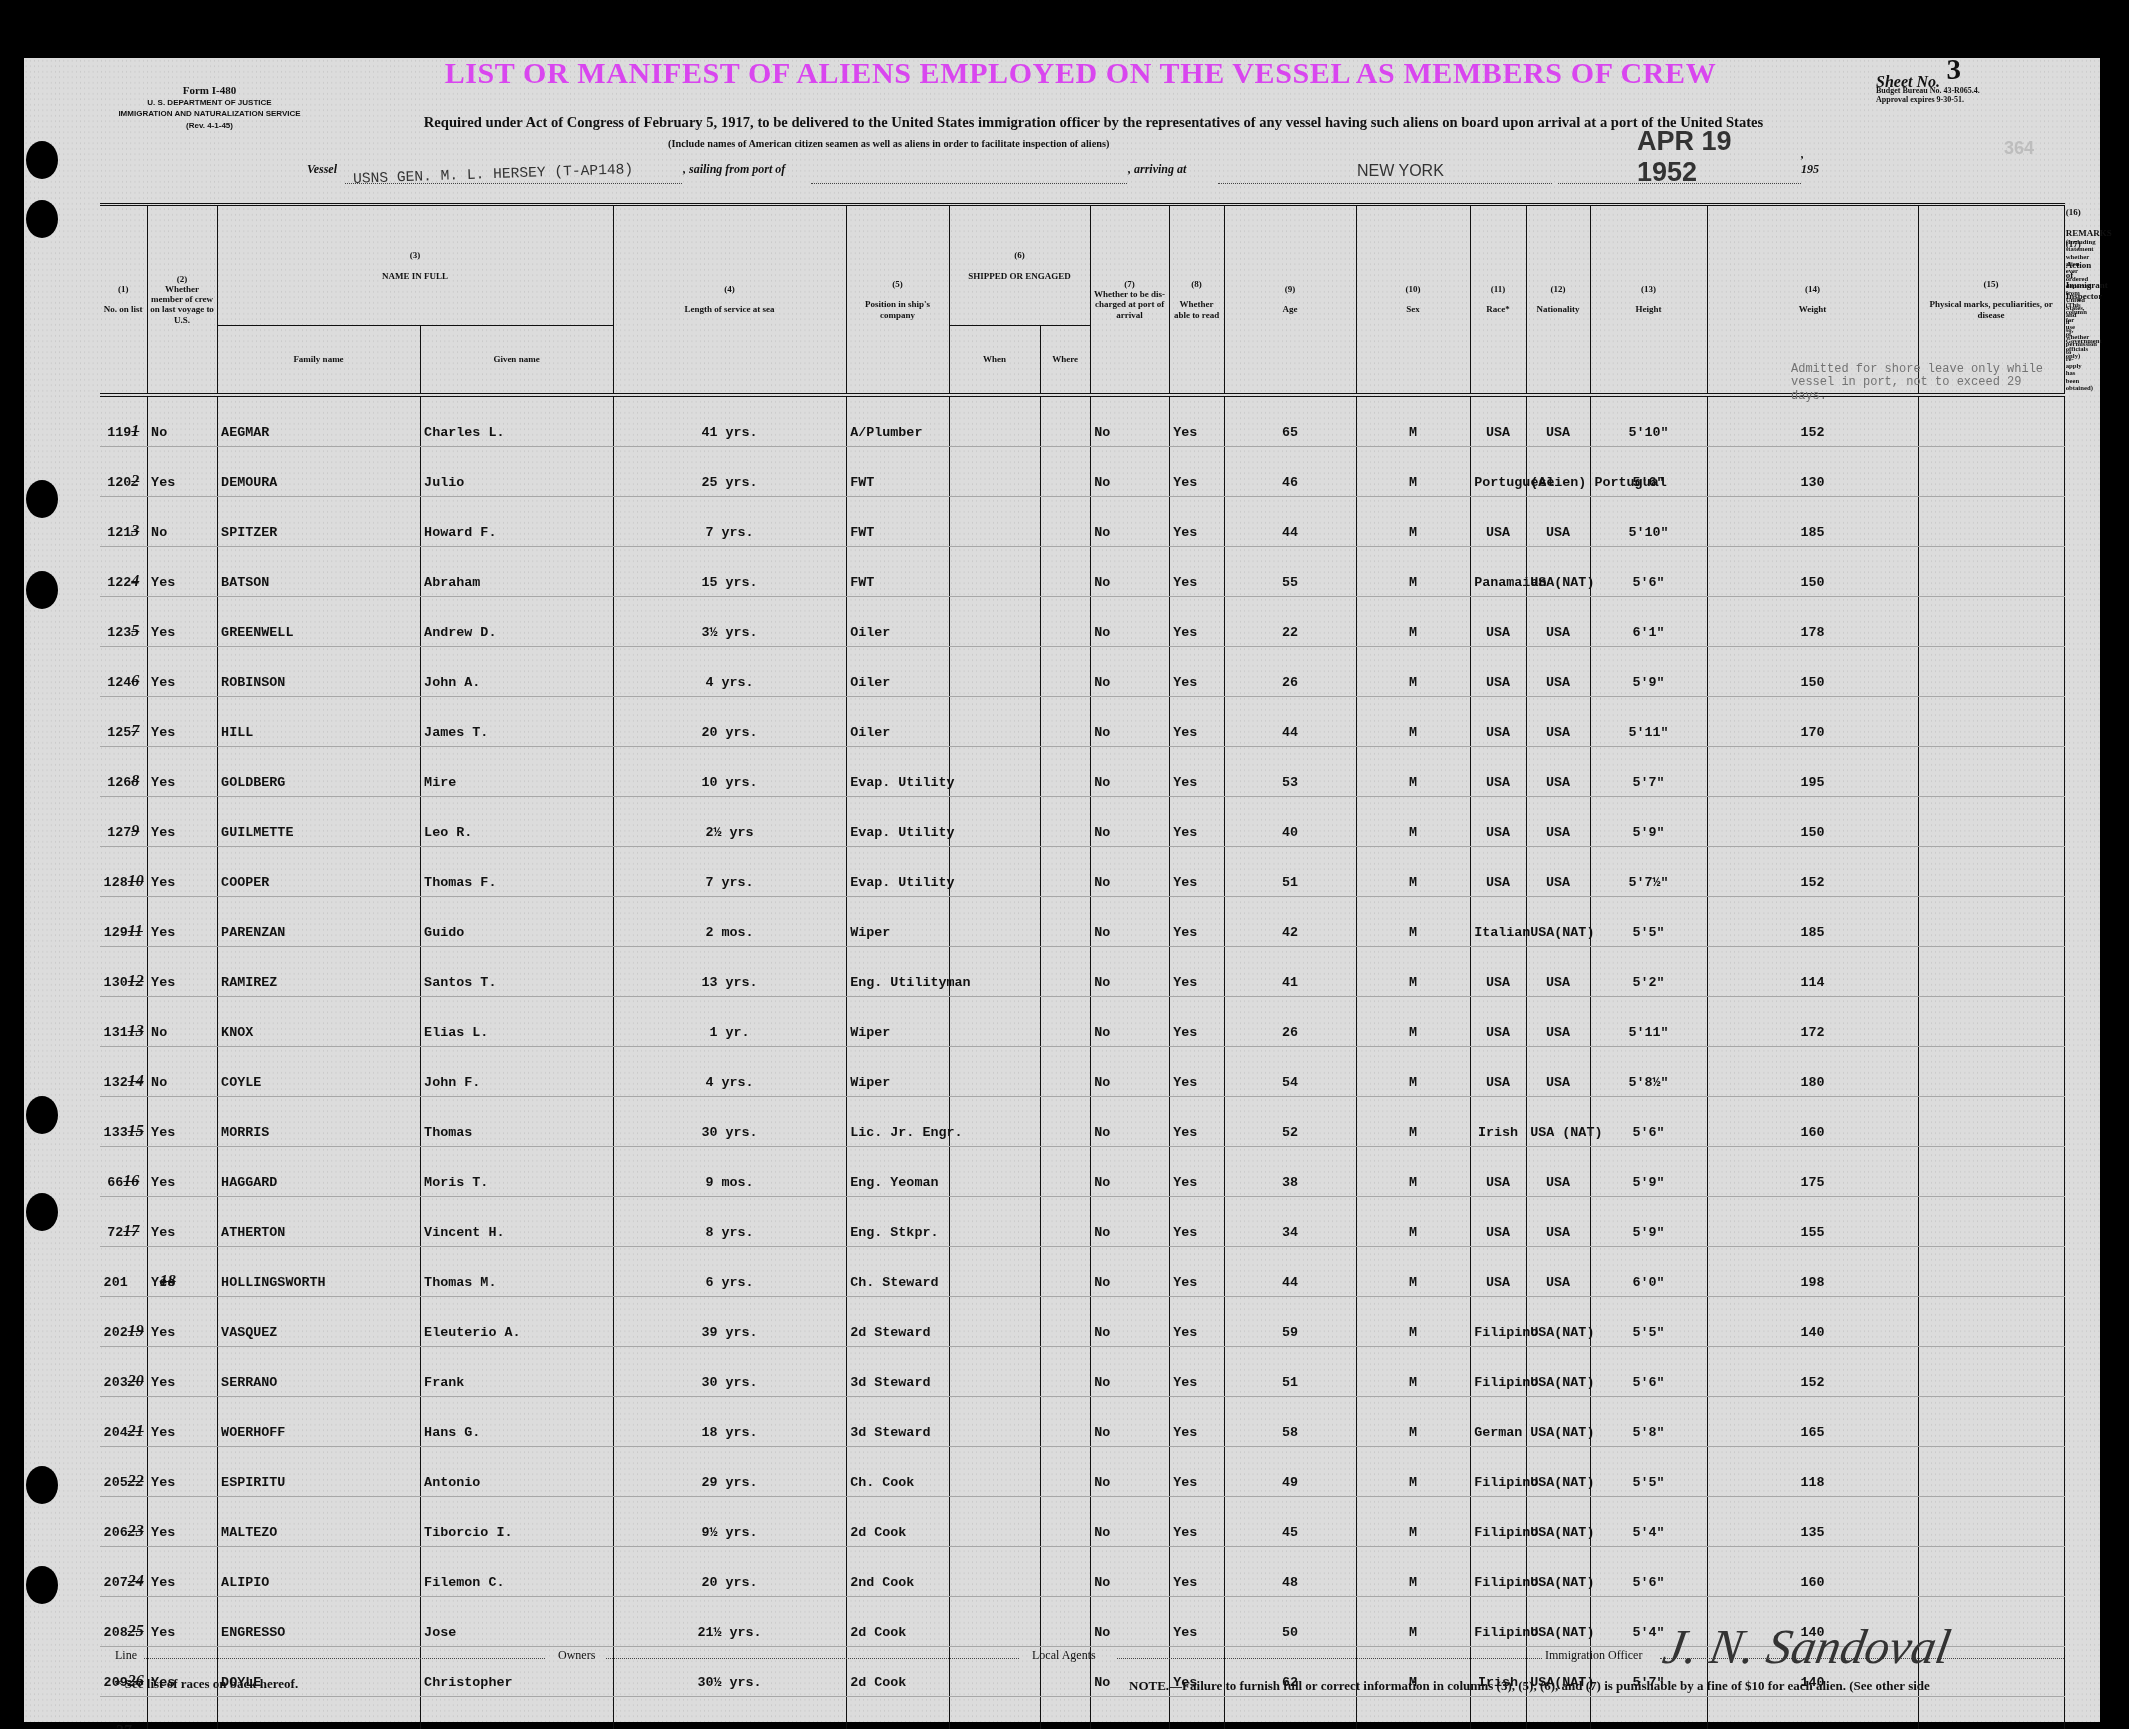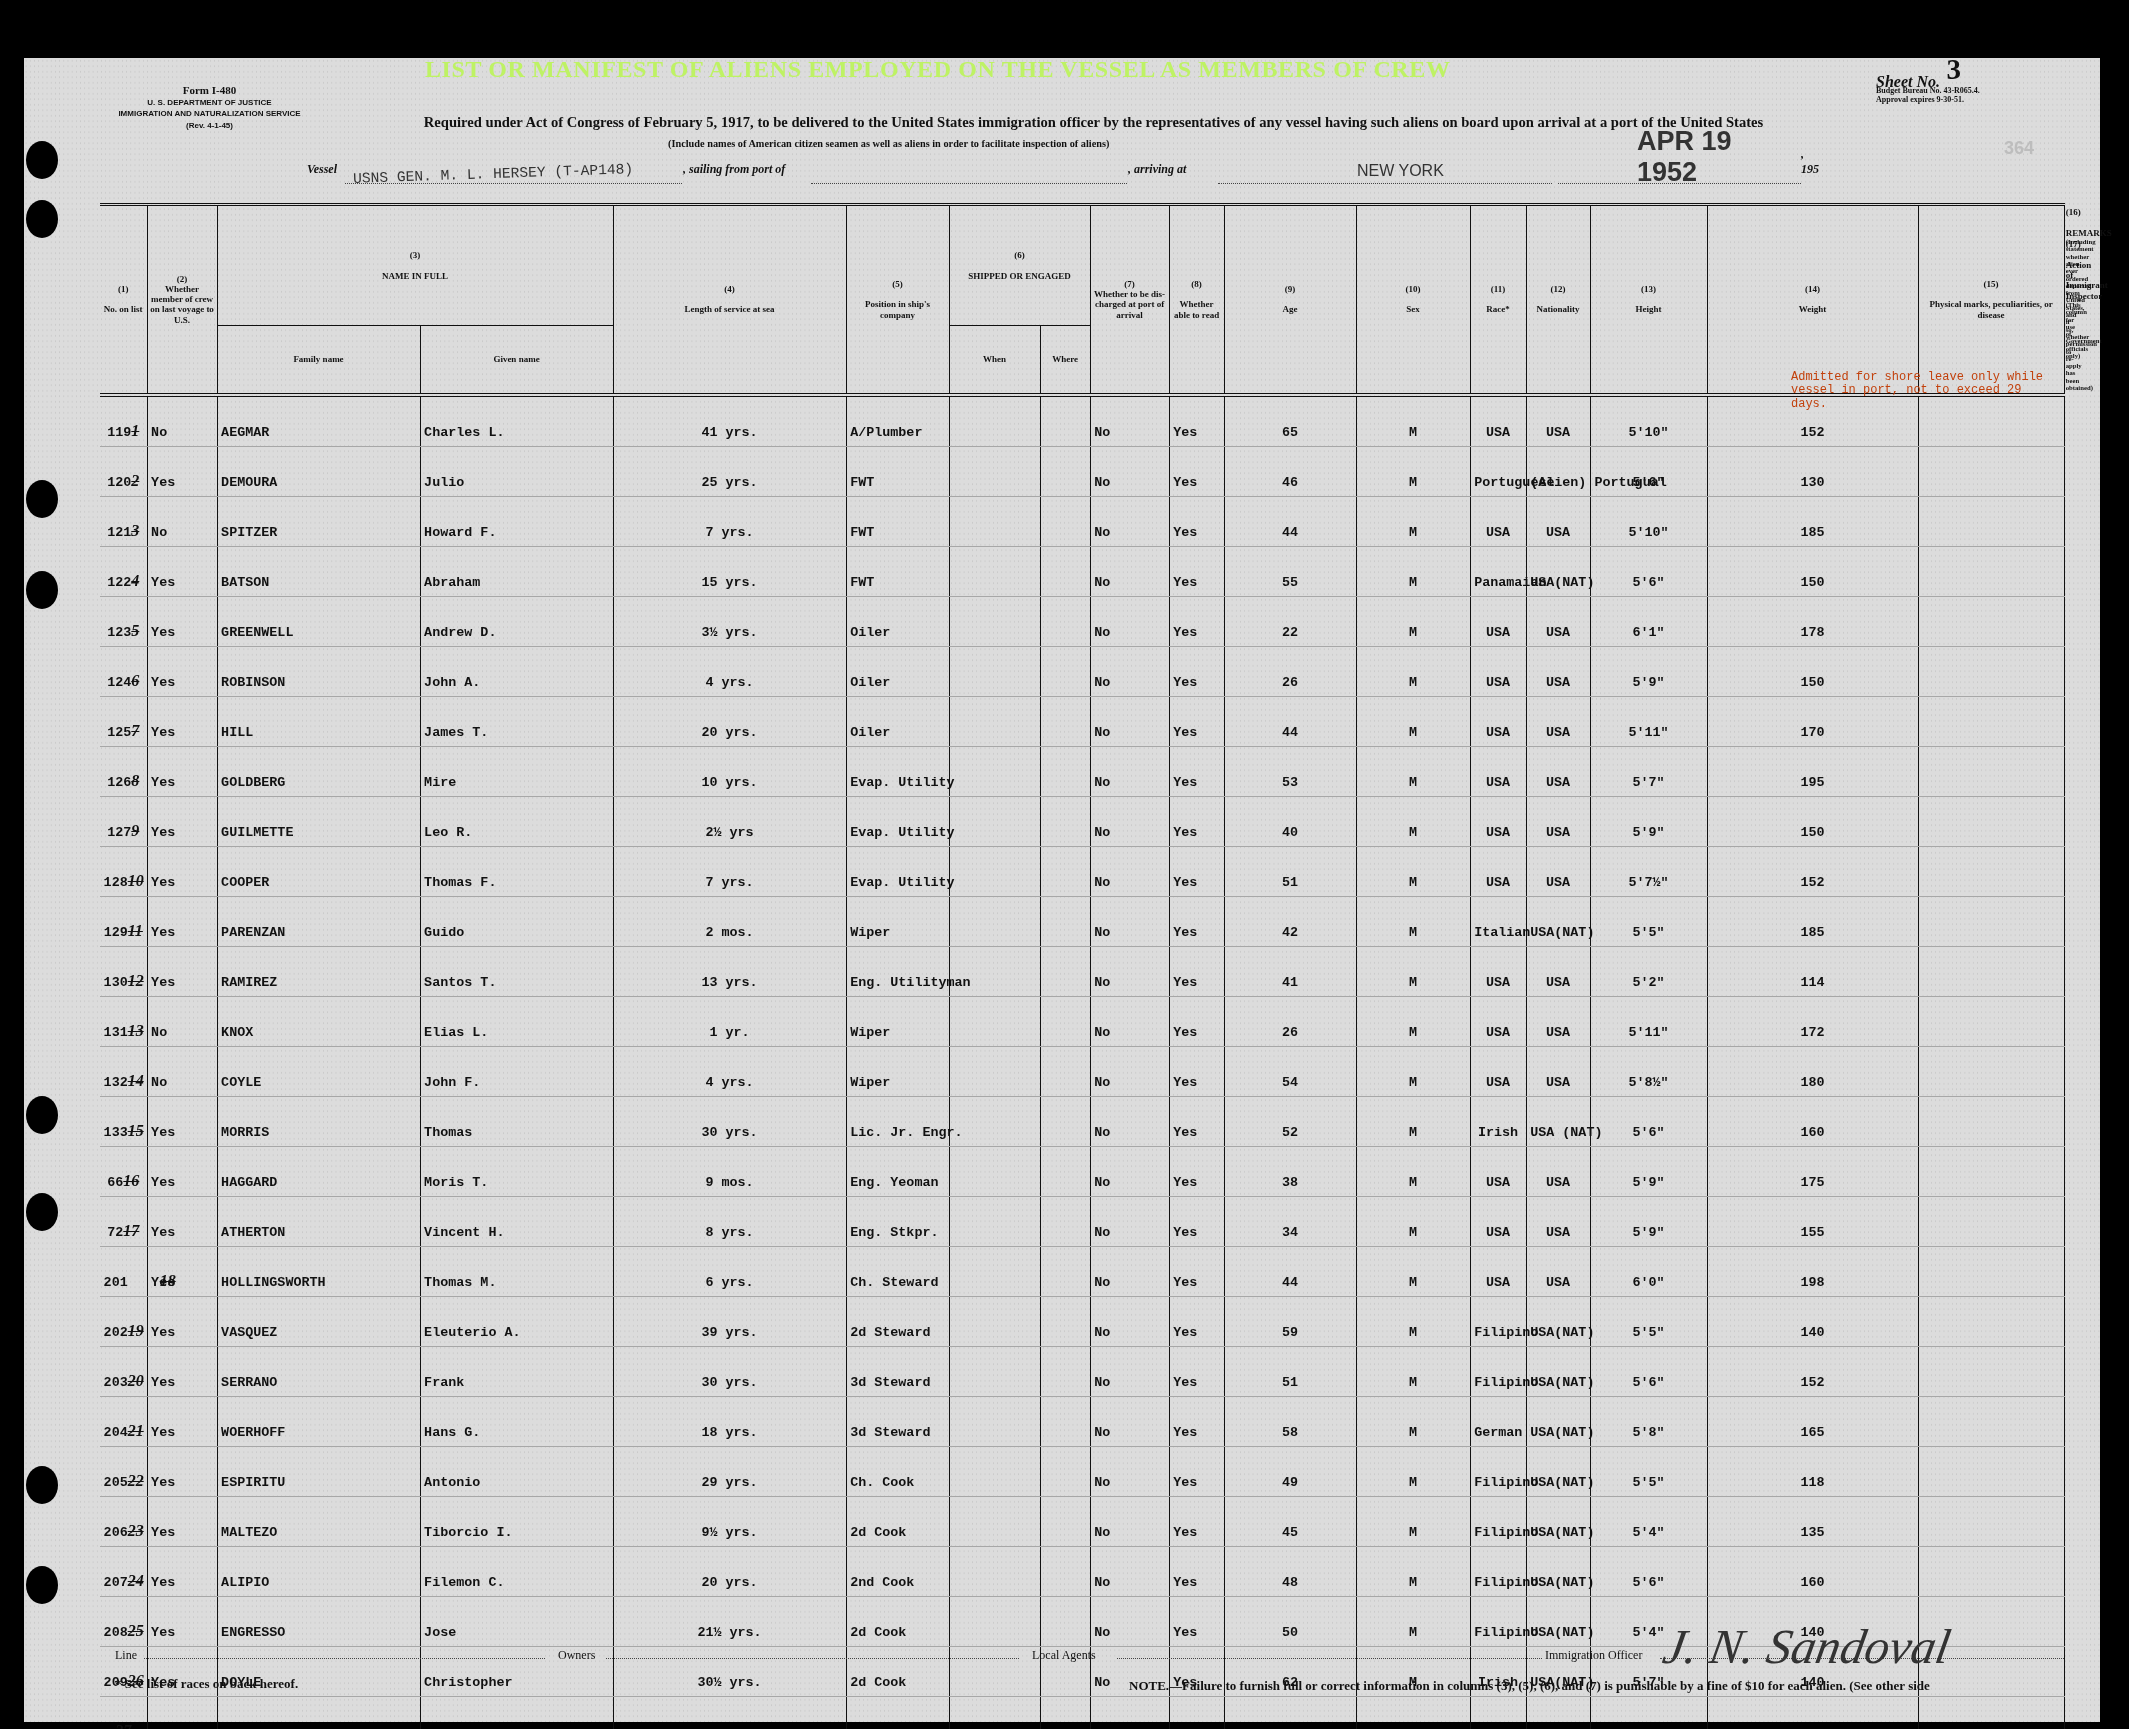--- a/index.html
+++ b/index.html
@@ -2,21 +2,21 @@
 <html style="font-size:9.7px"><head>
 <meta charset="utf-8">
 <style>
   html,body{margin:0;padding:0;background:#000;}
   body{width:2129px;height:1730px;position:relative;overflow:hidden;}
   .sheet{position:absolute;left:24px;top:58px;width:2076px;height:1664px;background:#dcdcdc;
     background-image:radial-gradient(#c9c9c9 0.6px, transparent 0.6px);background-size:4.2px 5.5px;}
   .hole{position:absolute;width:32px;height:38px;border-radius:50%;background:#000;left:25.5px;}
   .formid{position:absolute;left:88px;top:85px;width:243px;text-align:center;font-family:"Liberation Sans",sans-serif;font-weight:bold;font-size:8px;line-height:11.5px;color:#111;}
   .formid .f1{font-size:11px;font-family:"Liberation Serif",serif;}
-  .title{position:absolute;left:425px;top:56px;width:1311px;font-family:"Liberation Serif",serif;font-weight:bold;font-size:24px;letter-spacing:0.6px;color:#bef264;}
+  .title{position:absolute;left:425px;top:56px;width:1311px;text-align:center;font-family:"Liberation Serif",serif;font-weight:bold;font-size:30px;letter-spacing:0.6px;color:#d946ef;}
   .sheetno{position:absolute;left:1876px;top:61px;font-family:"Liberation Serif",serif;font-style:italic;font-weight:bold;font-size:16px;color:#111;}
   .sheetno .num{font-family:"Liberation Serif",serif;font-style:normal;font-size:29px;position:relative;top:-8.5px;left:2.4px;}
   .budget{position:absolute;left:1876px;top:86px;font-family:"Liberation Serif",serif;font-weight:bold;font-size:8px;line-height:9px;color:#111;}
   .req{position:absolute;left:304px;top:114px;width:1579px;text-align:center;font-family:"Liberation Serif",serif;font-weight:bold;font-size:14.6px;color:#111;}
   .incl{position:absolute;left:668px;top:138px;width:850px;text-align:left;font-family:"Liberation Serif",serif;font-weight:bold;font-size:10.3px;color:#111;}
   .stampno{position:absolute;left:2004px;top:138px;font-family:"Liberation Sans",sans-serif;font-weight:bold;font-size:18px;color:#bdbdbd;}
   .vessel-line{position:absolute;left:307px;top:159px;width:1475px;height:29px;font-family:"Liberation Serif",serif;font-style:italic;font-weight:bold;font-size:12px;color:#111;}
   .vessel-line .lbl{position:absolute;bottom:11px;}
   .vessel-line .dots{position:absolute;bottom:3.6px;border-bottom:1.2px dotted #444;height:0;}
   .typed{font-family:"Liberation Mono",monospace;font-style:normal;font-weight:normal;color:#333;position:absolute;}
@@ -24,21 +24,21 @@
   table.grid{position:absolute;left:100px;top:203px;width:1964px;border-collapse:collapse;table-layout:fixed;}
   table.grid th{border-left:1.8px solid #111;font-family:"Liberation Serif",serif;font-weight:bold;color:#111;font-size:9px;line-height:10.3px;vertical-align:middle;padding:1.2px;}
   table.grid thead tr.top th{border-top:3.6px double #111;}
   table.grid thead tr.sub th{border-top:1.8px solid #111;}
   table.grid tbody td{border-left:1.8px solid #111;height:43px;border-bottom:1.2px solid #a7a7a7;font-family:"Liberation Mono",monospace;font-weight:bold;font-size:13.4px;color:#111;vertical-align:bottom;padding:0 3.6px 6px 3.6px;white-space:nowrap;overflow:visible;}
   table.grid tbody tr:first-child td{border-top:4.2px double #111;}
   table.grid tbody tr:last-child td{border-bottom:4.2px double #111;}
   .c{text-align:center;}
   .r{text-align:center;}
   .strike{font-family:"Liberation Serif",serif;font-style:italic;font-size:16px;color:#111;}
-  .remark{position:absolute;left:1791px;top:363px;font-family:"Liberation Mono",monospace;font-size:12px;color:#c2410c;line-height:13.4px;margin-top:8px;}
+  .remark{position:absolute;left:1791px;top:363px;font-family:"Liberation Mono",monospace;font-size:12px;color:#737373;line-height:13.4px;}
   .footer{position:absolute;left:115px;top:1648px;width:1943px;font-family:"Liberation Serif",serif;font-size:12px;color:#111;}
   .footer .fl{position:absolute;top:0;}
   .footer .fdots{display:inline-block;border-bottom:1.2px dotted #444;height:0;vertical-align:middle;}
   .note{position:absolute;left:1129px;top:1678px;font-family:Liberation Serif, serif;font-size:13px;font-weight:bold;color:#111;}
   .footnote{position:absolute;left:115px;top:1676px;font-family:"Liberation Serif",serif;font-size:13px;font-weight:bold;color:#111;}
   .sig{position:absolute;left:1664px;top:1618px;font-family:"Liberation Serif",serif;font-style:italic;font-size:49px;color:#333;transform:skewX(-10deg);}
 </style>
 </head>
 <body>
 

